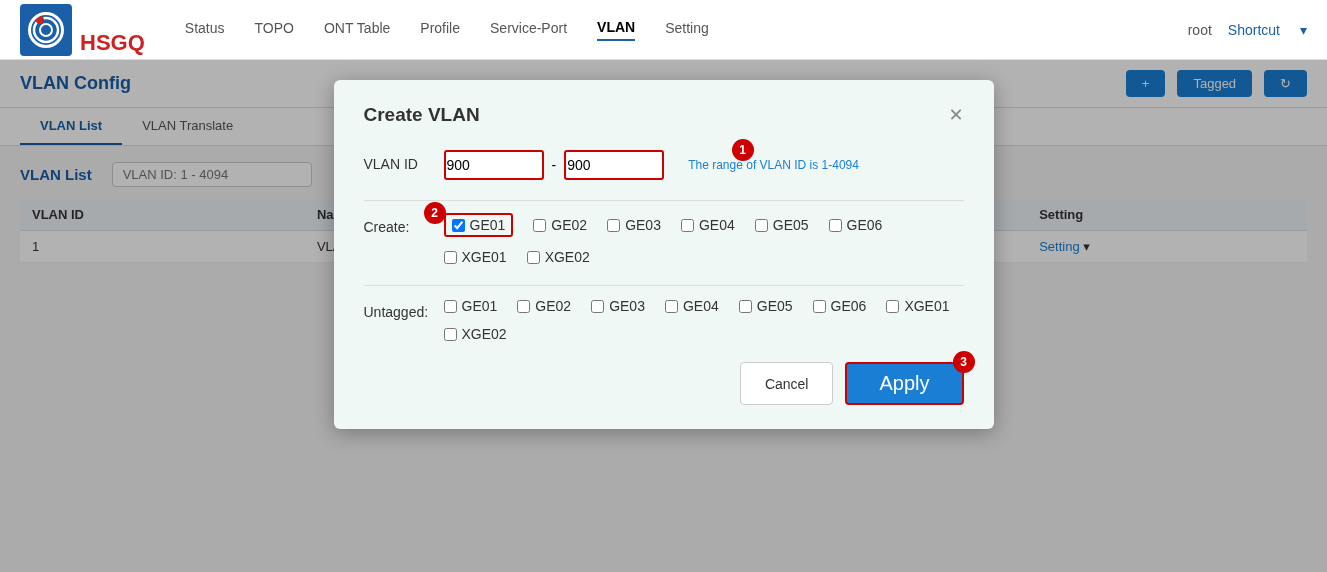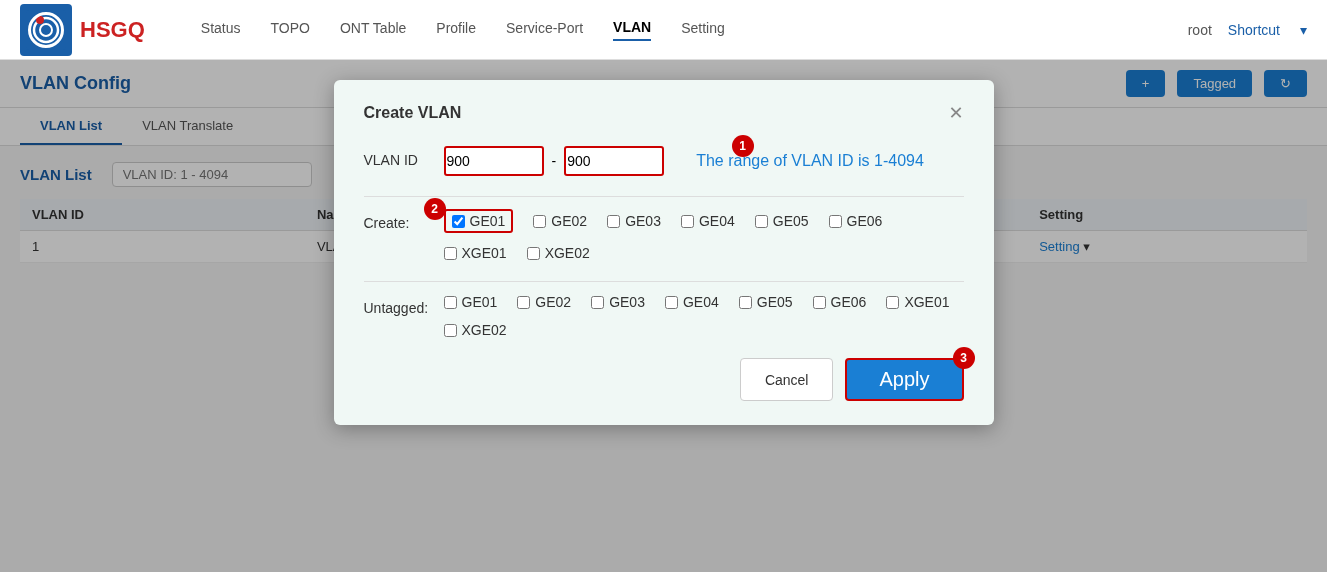--- a/index.html
+++ b/index.html
@@ -9,22 +9,22 @@
     .header {
       background: #fff;
       border-bottom: 1px solid #ddd;
       display: flex;
       align-items: center;
       padding: 0 20px;
       height: 60px;
     }
     .logo-area {
       display: flex;
-      align-items: center;
-      margin-right: 56px;
+      align-items: flex-end;
+      margin-right: 40px;
     }
     .logo-box {
       width: 52px;
       height: 52px;
       background: #1a5fa8;
       border-radius: 4px;
       display: flex;
       align-items: center;
       justify-content: center;
       margin-right: 8px;
@@ -208,21 +208,21 @@
       padding: 24px 30px;
       position: relative;
     }
     .modal-header {
       display: flex;
       align-items: center;
       justify-content: space-between;
       margin-bottom: 24px;
     }
     .modal-title {
-      font-size: 16px;
+      font-size: 19px;
       font-weight: bold;
       color: #333;
     }
     .modal-close {
       cursor: pointer;
       font-size: 18px;
       color: #888;
       background: none;
       border: none;
       line-height: 1;
@@ -256,22 +256,22 @@
       border-radius: 3px;
       padding: 5px 1px;
       font-size: 14px;
       width: 100px;
     }
     .vlan-id-input.highlighted {
       border: 2px solid #cc0000;
     }
     .vlan-range-hint {
       color: #1a7fd4;
-      font-size: 16px;
-      margin-left: 24px;
+      font-size: 12px;
+      margin-left: 16px;
       text-align: center;
     }
 
     
     .checkbox-grid {
       display: flex;
       flex-wrap: wrap;
       gap: 12px 20px;
     }
     .checkbox-item {

